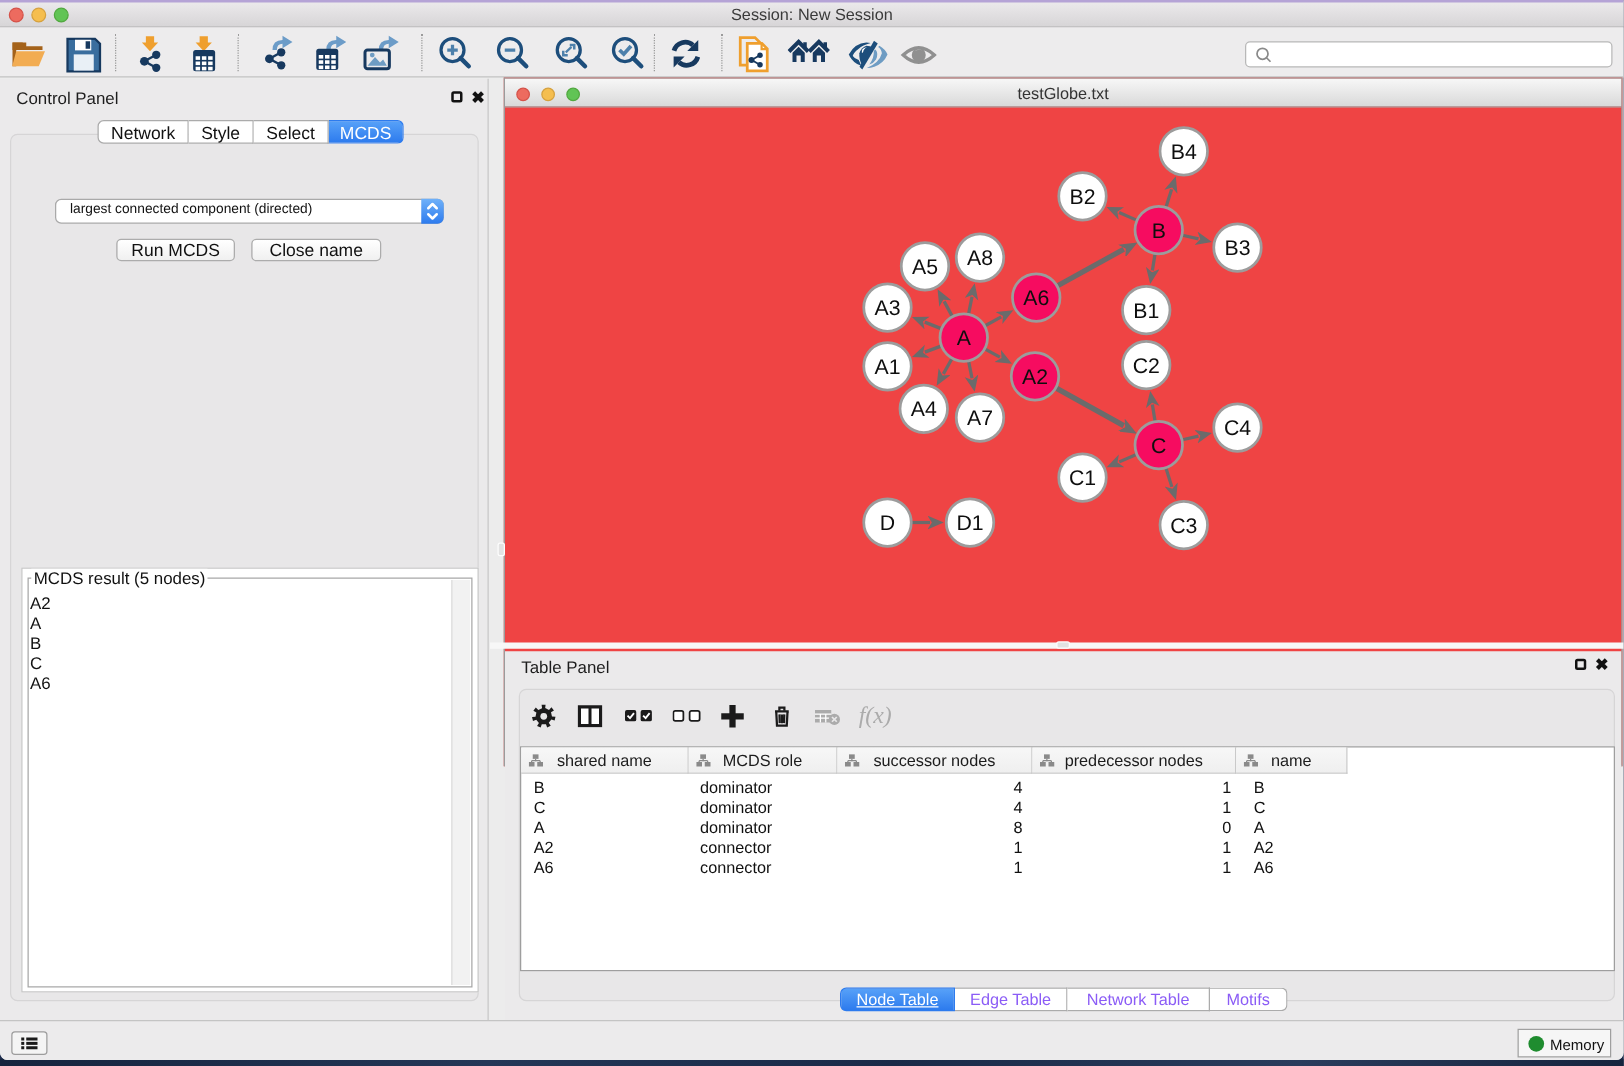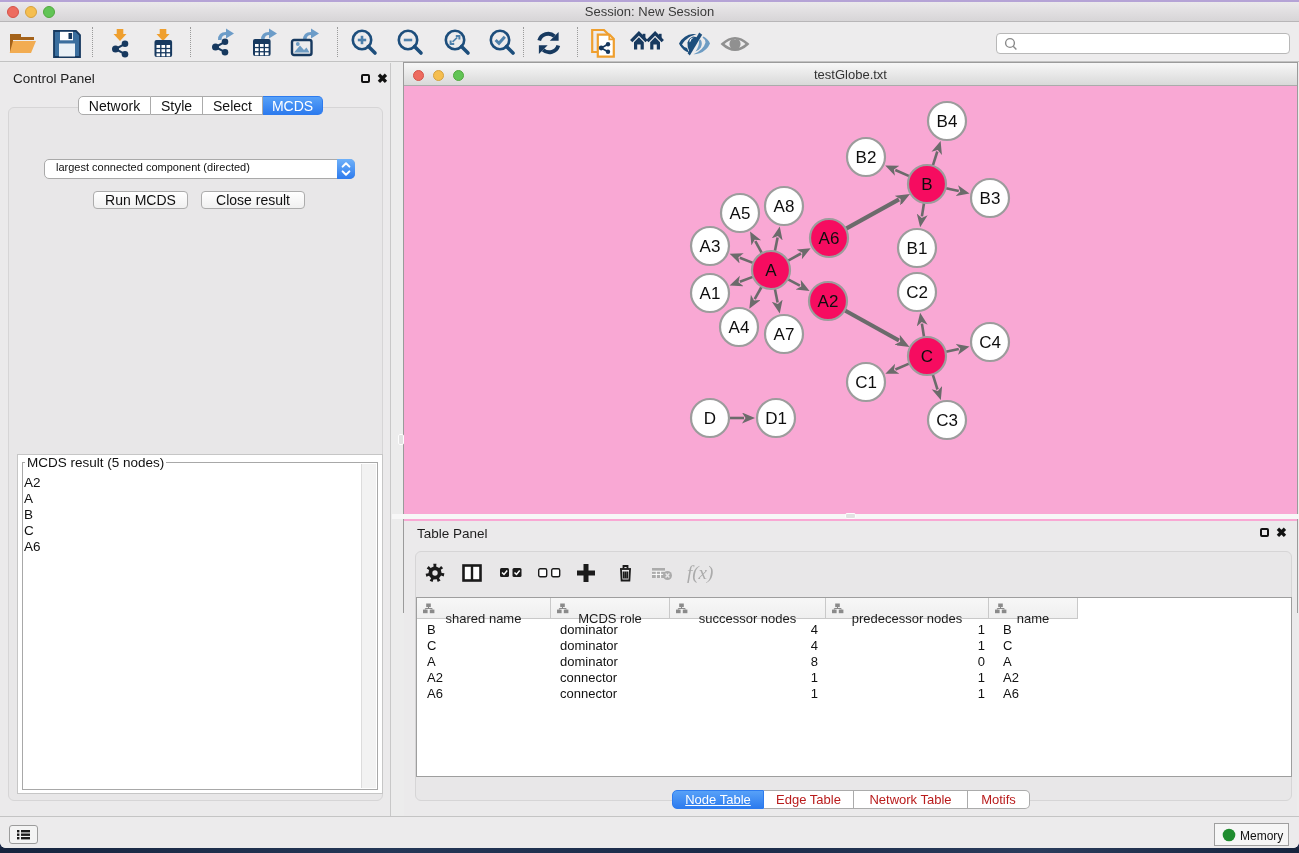--- a/index.html
+++ b/index.html
@@ -30,34 +30,34 @@
 .combo { position:absolute; left:44px; top:96px; width:311px; height:20px; background:#fff; border:1px solid #A9A9A9; border-radius:5px; font-size:11px; color:#111; }
 .combo .txt { position:absolute; left:11px; top:1px; }
 .combo .step { position:absolute; right:-1px; top:-1px; width:18px; height:20px; border-radius:0 5px 5px 0; background:linear-gradient(#6FB1F9,#2D7BEE); }
 .cbtn { position:absolute; top:128px; height:18px; background:linear-gradient(#FFFFFF,#F0F0F0); border:1px solid #ACACAC; border-radius:4px; font-size:14px; color:#111; text-align:center; line-height:16px; }
 .resultwrap { position:absolute; left:17px; top:391px; width:366px; height:340px; background:#fff; border:1px solid #C6C6C6; }
 .fieldset { position:absolute; left:4px; top:7px; right:4px; bottom:3px; border:1px solid #A8A8A8; }
 .legend { position:absolute; left:2px; top:-8px; background:#fff; padding:0 2px; font-size:13.5px; color:#111; }
 .mlist { position:absolute; left:1px; top:12px; font-size:13.5px; color:#111; line-height:16px; }
 .vsb { position:absolute; right:1px; top:1px; bottom:1px; width:15px; background:#F2F2F2; border-left:1px solid #DCDCDC; }
 
-.iwin { position:absolute; left:403px; top:62px; width:895px; height:551px; border:1px solid #9B9B9B; background:#f9a8d4; }
+.iwin { position:absolute; left:403px; top:62px; width:895px; height:551px; border:1px solid #9B9B9B; background:#ef4444; }
 .iwtitle { position:absolute; left:0; top:0; width:100%; height:23px; background:linear-gradient(#F7F7F7,#D9D9D9); border-bottom:1px solid #ABABAB; }
 .iwtitle .t { position:absolute; top:4px; width:100%; text-align:center; font-size:13px; color:#333; }
 .itl { position:absolute; top:7px; width:11px; height:11px; border-radius:50%; }
 .grip { position:absolute; right:2px; bottom:2px; width:13px; height:13px; }
 
 .tpanel { position:absolute; left:404px; top:521px; width:893px; height:295px; background:#EBEAEB; }
 .tinner { position:absolute; left:11px; top:30px; width:877px; height:250px; background:#E8E7E8; border:1px solid #D6D5D6; border-radius:6px; }
 .tablebox { position:absolute; left:12px; top:76px; width:876px; height:180px; background:#fff; border:1px solid #9E9E9E; }
 .thead { position:absolute; left:0; top:0; height:21px; background:linear-gradient(#F7F7F7,#EFEFEF); border-bottom:1px solid #C9C9C9; border-right:1px solid #C9C9C9; font-size:13px; color:#1c1c1c; }
-.thead .lbl { position:absolute; top:13px; width:100%; text-align:center; }
+.thead .lbl { position:absolute; top:3px; width:100%; text-align:center; }
 .trow { position:absolute; font-size:13px; color:#111; }
 .ttabs { position:absolute; left:268px; top:269px; height:19px; display:flex; font-size:13px; }
-.ttabs .seg { height:19px; line-height:18px; background:#fff; border:1px solid #ABABAB; border-left:none; color:#b91c1c; text-align:center; }
+.ttabs .seg { height:19px; line-height:18px; background:#fff; border:1px solid #ABABAB; border-left:none; color:#8b5cf6; text-align:center; }
 .ttabs .seg.first { border-left:1px solid #ABABAB; border-radius:5px 0 0 5px; background:linear-gradient(#57A1F8,#2D7BEE); color:#fff; border-color:#2D7BEE; }
 .ttabs .seg.last { border-radius:0 5px 5px 0; }
 
 .status { position:absolute; left:0; top:816px; width:1299px; height:32px; background:#ECEBEC; border-top:1px solid #C4C4C4; }
 .listbtn { position:absolute; left:9px; top:8px; width:29px; height:19px; background:#F4F4F4; border:1px solid #9C9C9C; border-radius:3px; }
 .membtn { position:absolute; right:10px; top:6px; width:75px; height:23px; background:#F6F6F6; border:1px solid #9F9F9F; font-size:13px; color:#111; }
 svg text { font-family:"Liberation Sans", sans-serif; }
 </style>
 </head>
 <body>
@@ -250,21 +250,21 @@
     <div class="step">
       <svg width="18" height="20" viewBox="0 0 18 20">
             <g fill="none" stroke="#fff" stroke-width="2" stroke-linecap="round" stroke-linejoin="round">
               <path d="M5.6 7.6 L9 4.2 L12.4 7.6"></path>
               <path d="M5.6 12.4 L9 15.8 L12.4 12.4"></path>
             </g>
           </svg>
     </div>
   </div>
   <div class="cbtn" style="left:93px; width:95px;">Run MCDS</div>
-  <div class="cbtn" style="left:201px; width:104px;">Close result</div>
+  <div class="cbtn" style="left:201px; width:104px;">Close name</div>
   <div class="resultwrap">
     <div class="fieldset">
       <div class="legend">MCDS result (5 nodes)</div>
       <div class="mlist">A2<br>A<br>B<br>C<br>A6</div>
       <div class="vsb"></div>
     </div>
   </div>
 </div>
 
 <div class="iwin">

